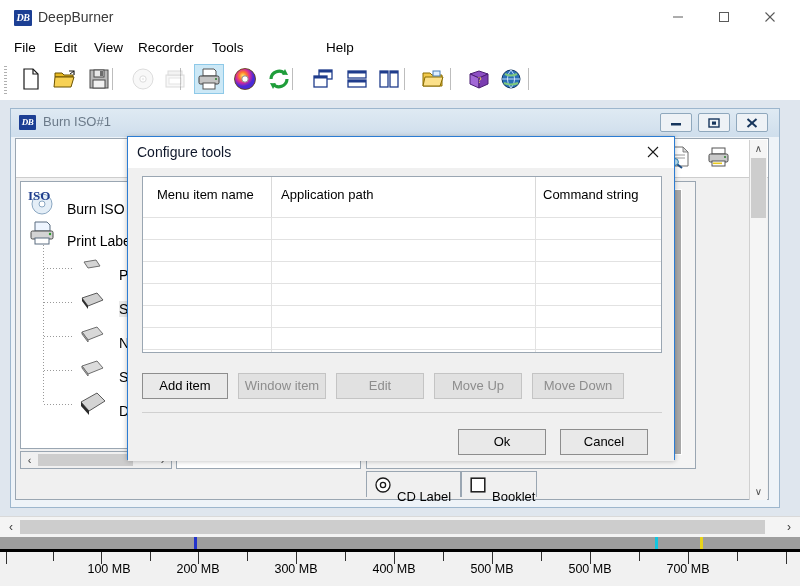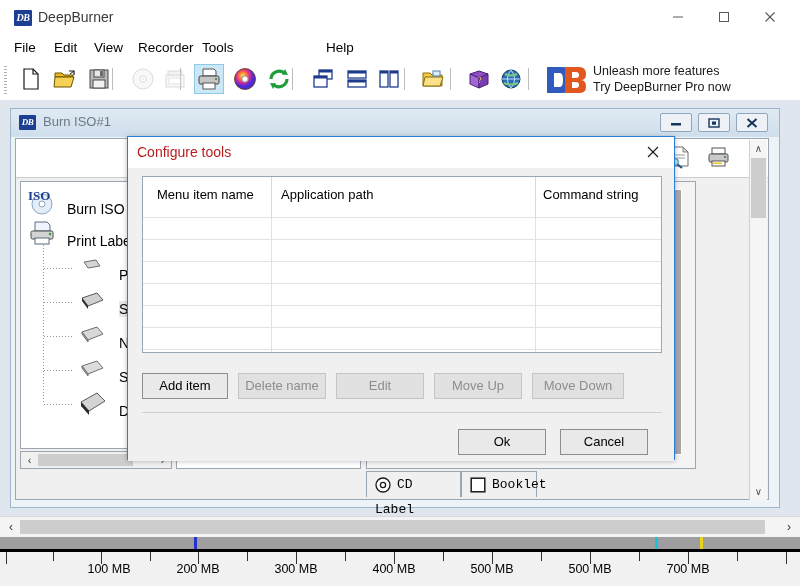--- a/index.html
+++ b/index.html
@@ -80,33 +80,33 @@
     border:1px solid #9aa6b2;box-sizing:border-box;}
   
   .preview{position:absolute;left:350px;top:42px;width:330px;height:288px;background:#f4f4f4;
     border:1px solid #9aa6b2;box-sizing:border-box;}
   .preview-in{position:absolute;left:7px;top:7px;width:308px;height:266px;background:#a8a8a8;
     border:1px solid #ffffff;box-sizing:border-box;}
 
   
   .tabstrip{position:absolute;left:350px;top:332px;width:340px;height:26px;}
   .tab{position:absolute;top:0;height:26px;background:#f0f0f0;border:1px solid #9aa6b2;border-bottom:none;
-    box-sizing:border-box;padding:0 8px;font-size:13px;line-height:25px;cursor:default;font-family:Liberation Mono, monospace;}
+    box-sizing:border-box;padding:12px 8px;font-size:13px;line-height:25px;cursor:default;}
   .tab .tl{margin-left:22px;}
 
   
   .vscroll{position:absolute;right:1px;top:1px;width:17px;height:360px;background:#f5f5f5;border-left:1px solid #d0d0d0;}
   .vs-arr{position:absolute;left:0;width:17px;height:17px;text-align:center;line-height:17px;font-size:10px;color:#505050;cursor:default;}
   .vs-thumb{position:absolute;left:1px;top:18px;width:15px;height:60px;background:#cdcdcd;}
 
   
   .dlg{position:absolute;left:127px;top:136px;width:548px;height:324px;background:#f0f0f0;
     border:1px solid #2b7cd3;box-sizing:border-box;box-shadow:0 1px 5px rgba(0,0,0,.28);}
   .dlg-tb{position:absolute;left:0;top:0;width:100%;height:31px;background:#fff;}
-  .dlg-title{position:absolute;left:9px;top:7px;font-size:14px;color:#b91c1c;}
+  .dlg-title{position:absolute;left:9px;top:7px;font-size:14px;color:#0f172a;}
   .dlg-close{position:absolute;right:0;top:0;width:42px;height:30px;cursor:default;}
   .dlg-close svg{position:absolute;left:50%;top:50%;transform:translate(-50%,-50%);}
   .dlg-body{position:absolute;left:0;top:31px;width:100%;height:293px;background:#f0f0f0;}
 
   .grid{position:absolute;left:14px;top:8px;width:520px;height:177px;background:#fff;
     border:1px solid #9aa6b2;box-sizing:border-box;overflow:hidden;}
   .grid-head{position:absolute;left:0;top:0;width:100%;height:40px;background:#fff;}
   .gh{position:absolute;top:10px;font-size:13px;color:#000;}
   .gh-sep{position:absolute;top:0;width:1px;height:40px;background:#d9d9d9;}
   .grow{position:absolute;left:0;width:100%;height:22px;border-top:1px solid #e2e2e2;}
@@ -162,21 +162,21 @@
           <line x1="10.5" y1="1.5" x2="1.5" y2="10.5" stroke="#5a5a5a" stroke-width="1.1"></line>
         </svg>
     </div>
   </div>
 
   <div class="menubar" id="menubar">
       <div class="menuitem" style="left: 8px;">File</div>
       <div class="menuitem" style="left: 48px;">Edit</div>
       <div class="menuitem" style="left: 88px;">View</div>
       <div class="menuitem" style="left: 132px;">Recorder</div>
-      <div class="menuitem" style="left: 196px;">Tools</div>
+      <div class="menuitem" style="left: 206px;">Tools</div>
       <div class="menuitem" style="left: 252px; margin-top: 24px;">Window</div>
       <div class="menuitem" style="left: 320px;">Help</div>
     </div>
 
   <div class="toolbar">
     <div class="grip"></div>
     <div id="tb-seps">
         <div class="tsep" style="left: 112px;"></div>
         <div class="tsep" style="left: 180px;"></div>
         <div class="tsep" style="left: 292px;"></div>
@@ -294,31 +294,20 @@
         <div class="tbtn" style="left: 496px;">
           <div style="position:absolute;left:50%;top:50%;transform:translate(-50%,-50%);line-height:0"><svg style="opacity:1" width="22" height="22" viewBox="0 0 22 22">
               <circle cx="11" cy="11" r="9" fill="#2a6fb5" stroke="#123a63"></circle>
               <path d="M2 11 H20 M11 2 A13 13 0 0 1 11 20 A13 13 0 0 1 11 2" fill="none" stroke="#cfe6ff" stroke-width=".9"></path>
               <path d="M5 6 Q11 9 17 6" fill="none" stroke="#7ec97e" stroke-width="2"></path>
               <path d="M4 15 Q11 18 18 15" fill="none" stroke="#7ec97e" stroke-width="2"></path>
             </svg></div>
         </div>
       </div>
 
-    <div class="promo">
-      <svg class="promo-logo" viewBox="0 0 42 30">
-        <path d="M2 2 L18 2 Q25 2 25 15 Q25 28 18 28 L2 28 Z" fill="#2f5bbf"></path>
-        <path d="M9 8 L15 8 Q18 8 18 15 Q18 22 15 22 L9 22 Z" fill="#ffffff"></path>
-        <path d="M20 2 L34 2 Q41 2 41 9 Q41 15 36 15 Q41 15 41 22 Q41 28 34 28 L20 28 Z" fill="#e2571e"></path>
-        <path d="M27 7 L31 7 Q34 7 34 10 Q34 13 31 13 L27 13 Z" fill="#fff"></path>
-        <path d="M27 17 L31 17 Q34 17 34 20 Q34 23 31 23 L27 23 Z" fill="#fff"></path>
-      </svg>
-      <div class="promo-l1">Unleash more features</div>
-      <div class="promo-l2">Try DeepBurner Pro now</div>
-    </div>
   </div>
 
   <div class="mdi">
     <div class="child">
 
       <div class="child-tb">
         <div class="child-ico">DB</div>
         <div class="child-title">Burn ISO#1</div>
 
         <div class="cbtn" id="c-min">
@@ -486,21 +475,21 @@
             <div class="grow" style="top: 128px;"></div>
             <div class="grow" style="top: 150px;"></div>
             <div class="grow" style="top: 172px;"></div>
             <div class="gcol-sep" style="left: 128px;"></div>
             <div class="gcol-sep" style="left: 392px;"></div>
           </div>
       </div>
 
       <div id="item-buttons">
           <div class="dbtn enabled" style="left: 14px; top: 205px; width: 86px;">Add item</div>
-          <div class="dbtn dis" style="left: 110px; top: 205px; width: 88px;">Delete name</div>
+          <div class="dbtn dis" style="left: 110px; top: 205px; width: 88px;">Window item</div>
           <div class="dbtn dis" style="left: 208px; top: 205px; width: 88px;">Edit</div>
           <div class="dbtn dis" style="left: 306px; top: 205px; width: 88px;">Move Up</div>
           <div class="dbtn dis" style="left: 404px; top: 205px; width: 92px;">Move Down</div>
         </div>
       <div class="dlg-hr"></div>
       <div id="footer-buttons">
           <div class="dbtn enabled" style="left: 330px; top: 261px; width: 88px;">Ok</div>
           <div class="dbtn enabled" style="left: 432px; top: 261px; width: 88px;">Cancel</div>
         </div>
     </div>

